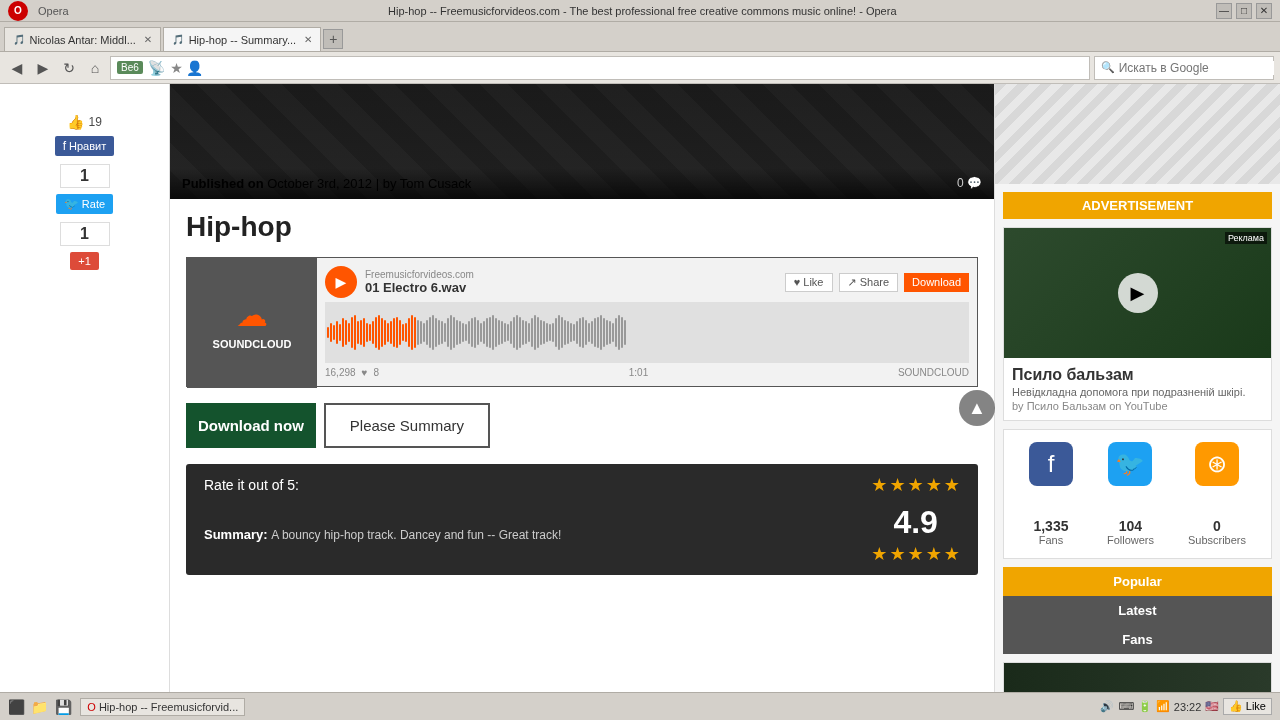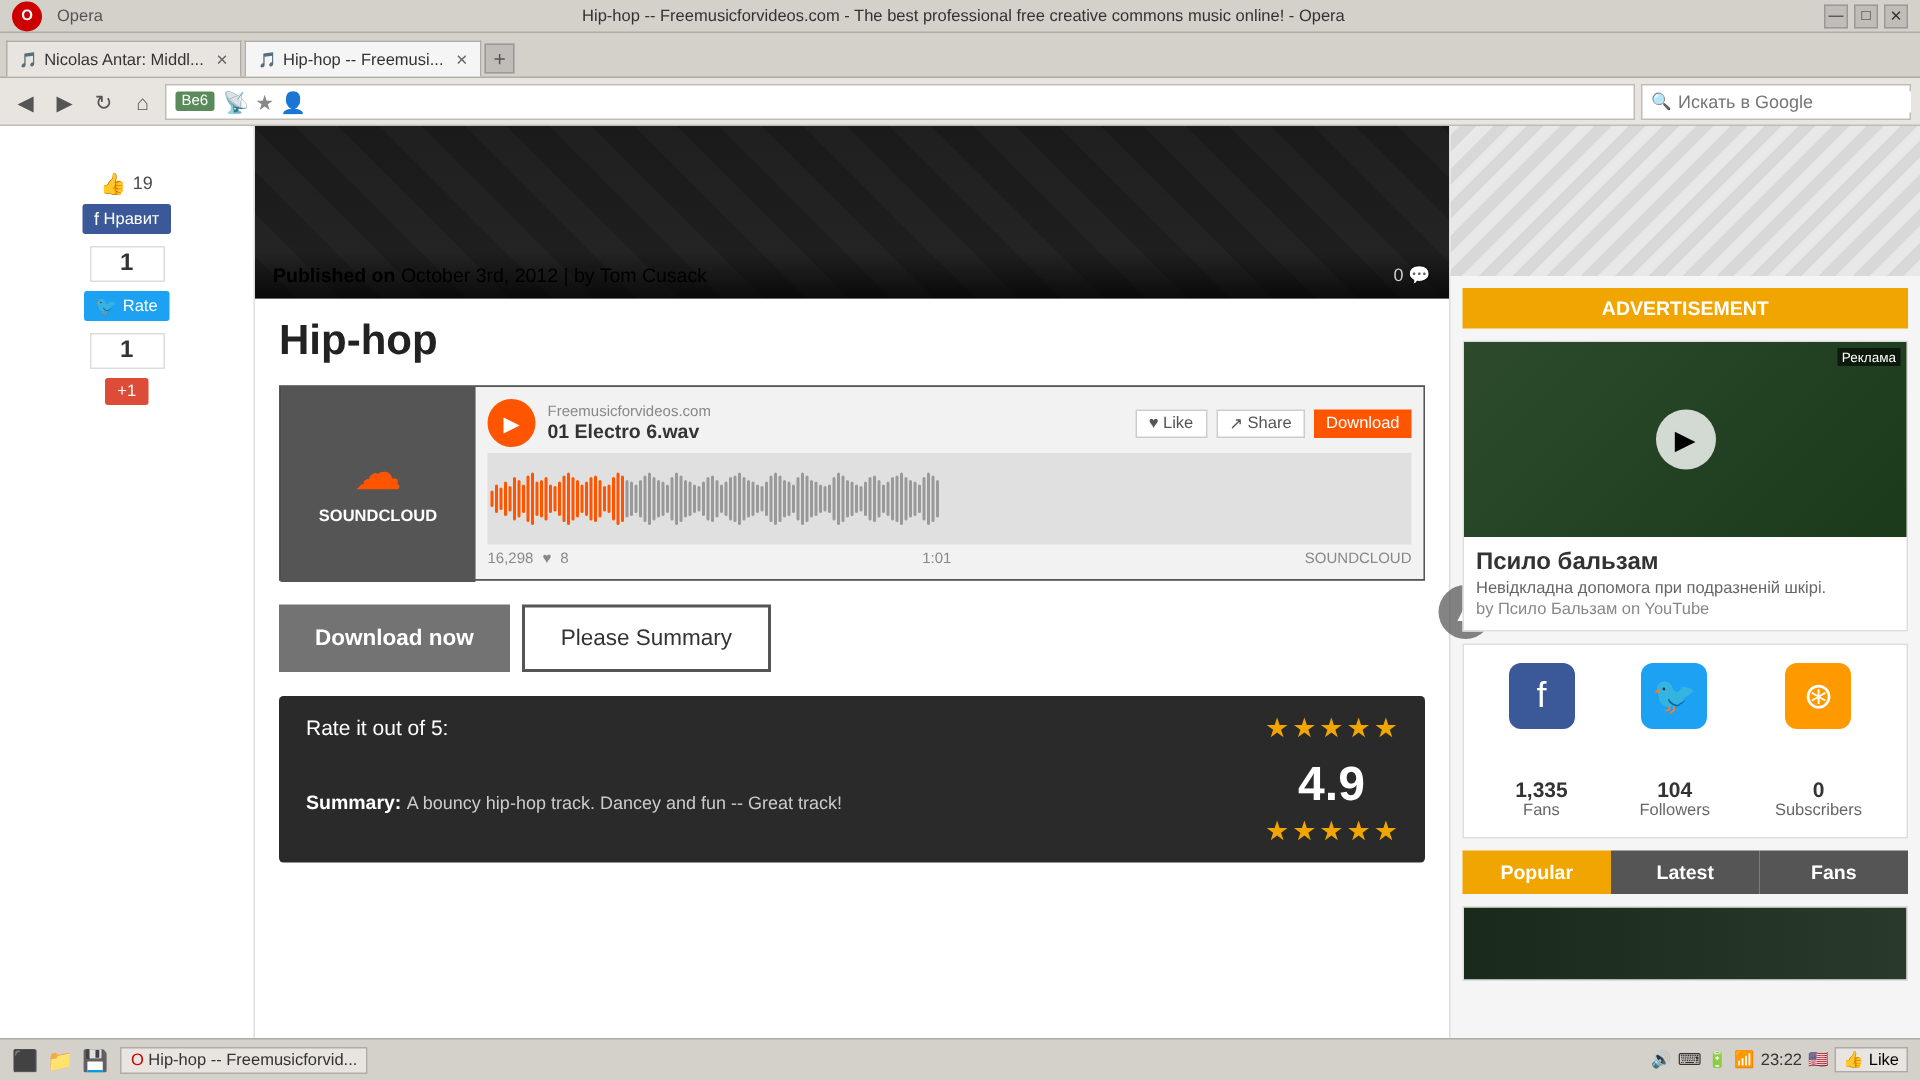--- a/index.html
+++ b/index.html
@@ -389,24 +389,24 @@
     }
     .sc-plays { display: flex; align-items: center; gap: 6px; }
 
     
     .action-buttons {
       display: flex;
       gap: 8px;
       margin-bottom: 16px;
     }
     .btn-download {
-      background: #737373;
+      background: #14532d;
       color: white;
       border: none;
-      padding: 12px 24px;
+      padding: 12px 12px;
       font-size: 15px;
       font-weight: bold;
       cursor: pointer;
     }
     .btn-donate {
       background: transparent;
       color: #333;
       border: 2px solid #555;
       padding: 12px 24px;
       font-size: 15px;
@@ -442,21 +442,21 @@
     }
     .rating-number {
       font-size: 32px;
       font-weight: bold;
       color: white;
     }
     .stars-bottom { display: flex; gap: 2px; margin-top: 2px; }
 
     
     .right-sidebar {
-      width: 314px;
+      width: 286px;
       background: #f5f5f5;
       border-left: 1px solid #ddd;
       overflow-y: auto;
       padding: 0;
     }
 
     .ad-banner-top {
       width: 100%;
       height: 100px;
       background: repeating-linear-gradient(
@@ -536,20 +536,21 @@
     .tw-stat { background: #1da1f2; color: white; }
     .rss-stat { background: #f90; color: white; }
     .stat-number { font-size: 14px; font-weight: bold; color: #333; margin-top: 32px; }
     .stat-label { font-size: 11px; color: #666; }
 
     
     .content-tabs {
       display: flex;
       margin: 0 8px 8px;
       gap: 0;
+      flex-direction: column;
     }
     .content-tab {
       flex: 1;
       padding: 7px;
       font-size: 13px;
       font-weight: bold;
       border: none;
       cursor: pointer;
       text-align: center;
     }
@@ -627,21 +628,21 @@
 </div>
 
 <div class="tab-bar">
   <div class="tab">
     <span style="font-size:10px;">🎵</span>
     <span>Nicolas Antar: Middl...</span>
     <span class="tab-close">✕</span>
   </div>
   <div class="tab active">
     <span style="font-size:10px;">🎵</span>
-    <span>Hip-hop -- Freemusi...</span>
+    <span>Hip-hop -- Summary...</span>
     <span class="tab-close">✕</span>
   </div>
   <div class="new-tab-btn">+</div>
 </div>
 
 <div class="toolbar">
   <button class="nav-btn">◀</button>
   <button class="nav-btn">▶</button>
   <button class="nav-btn">↻</button>
   <button class="nav-btn">⌂</button>

